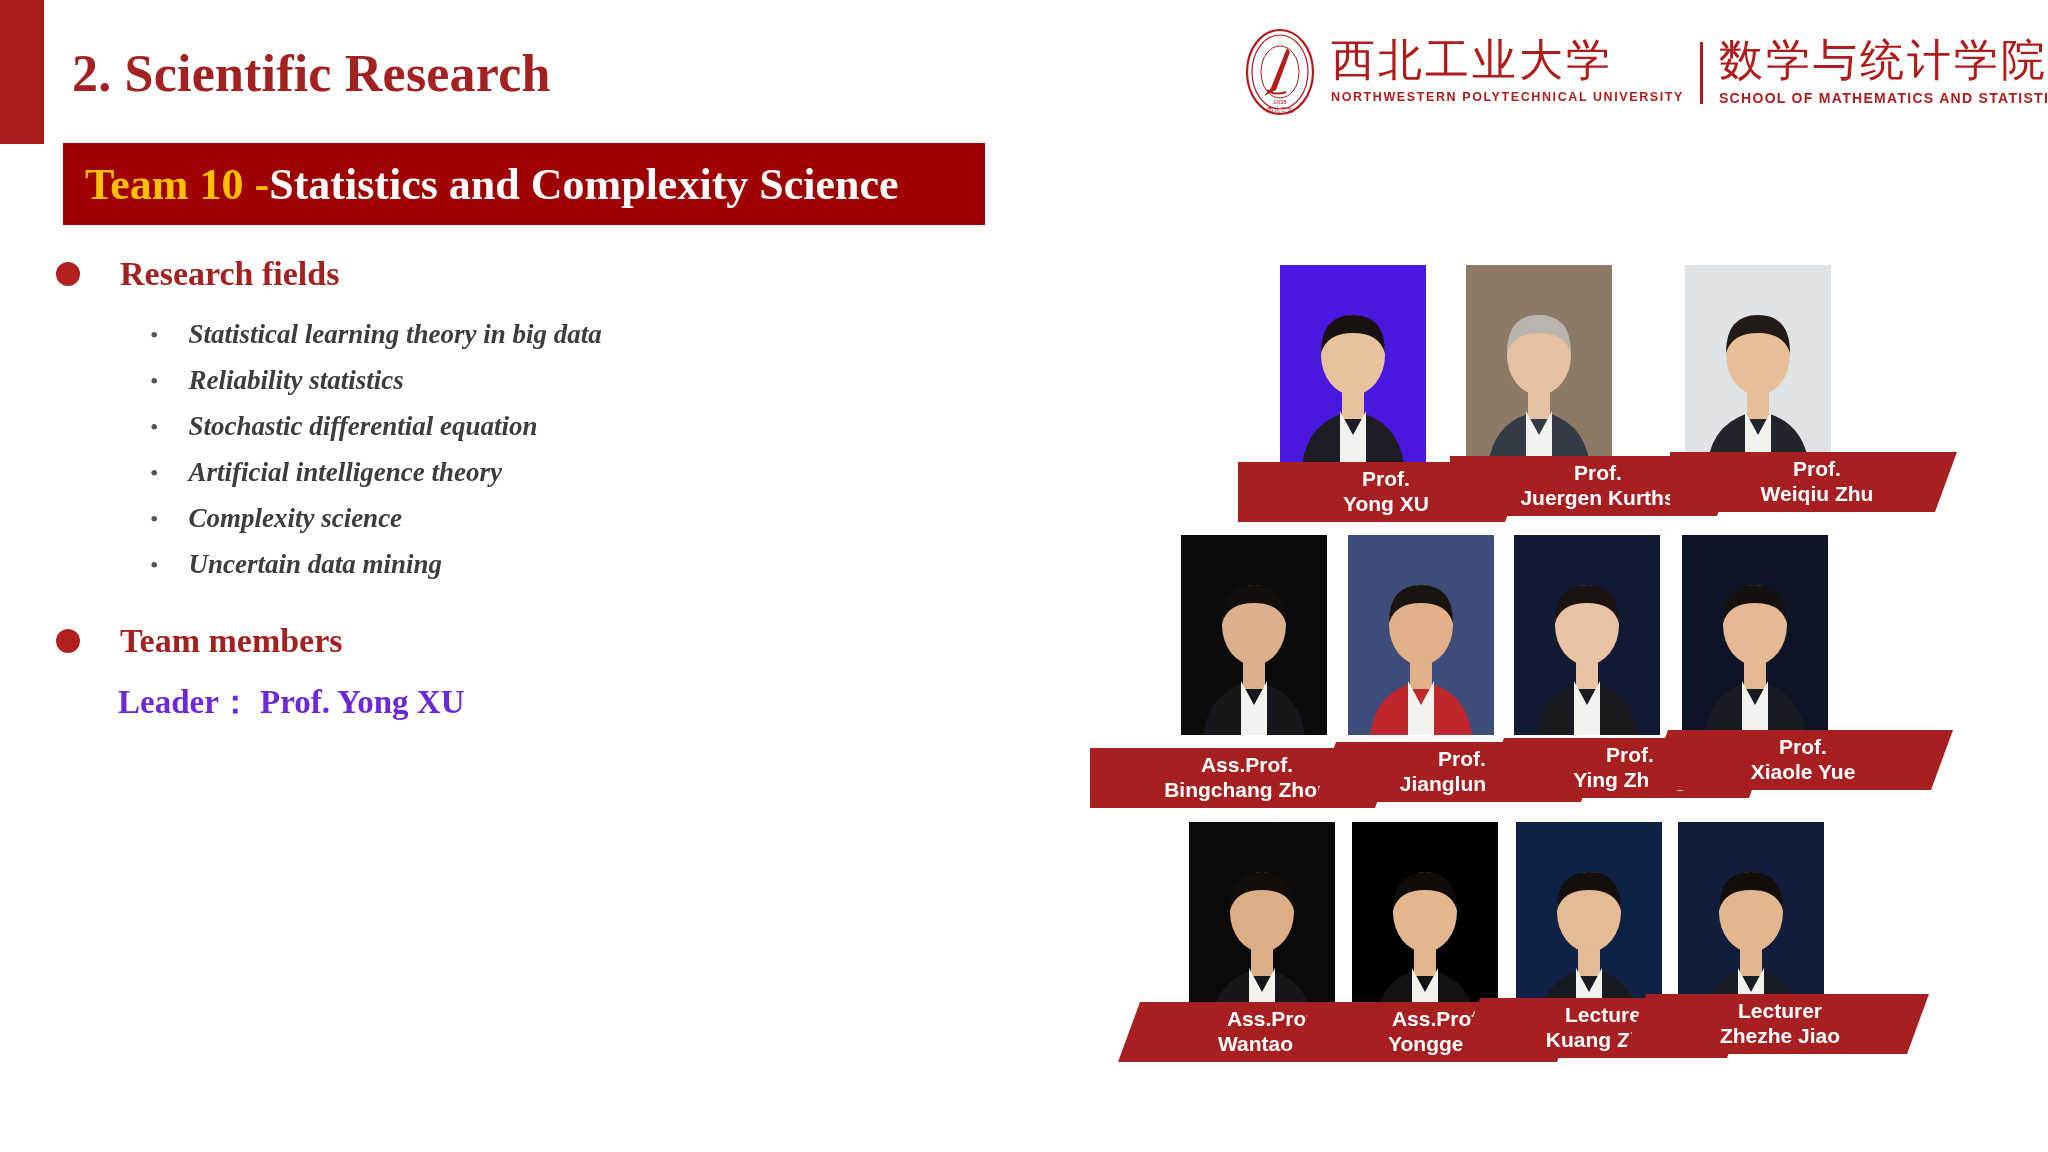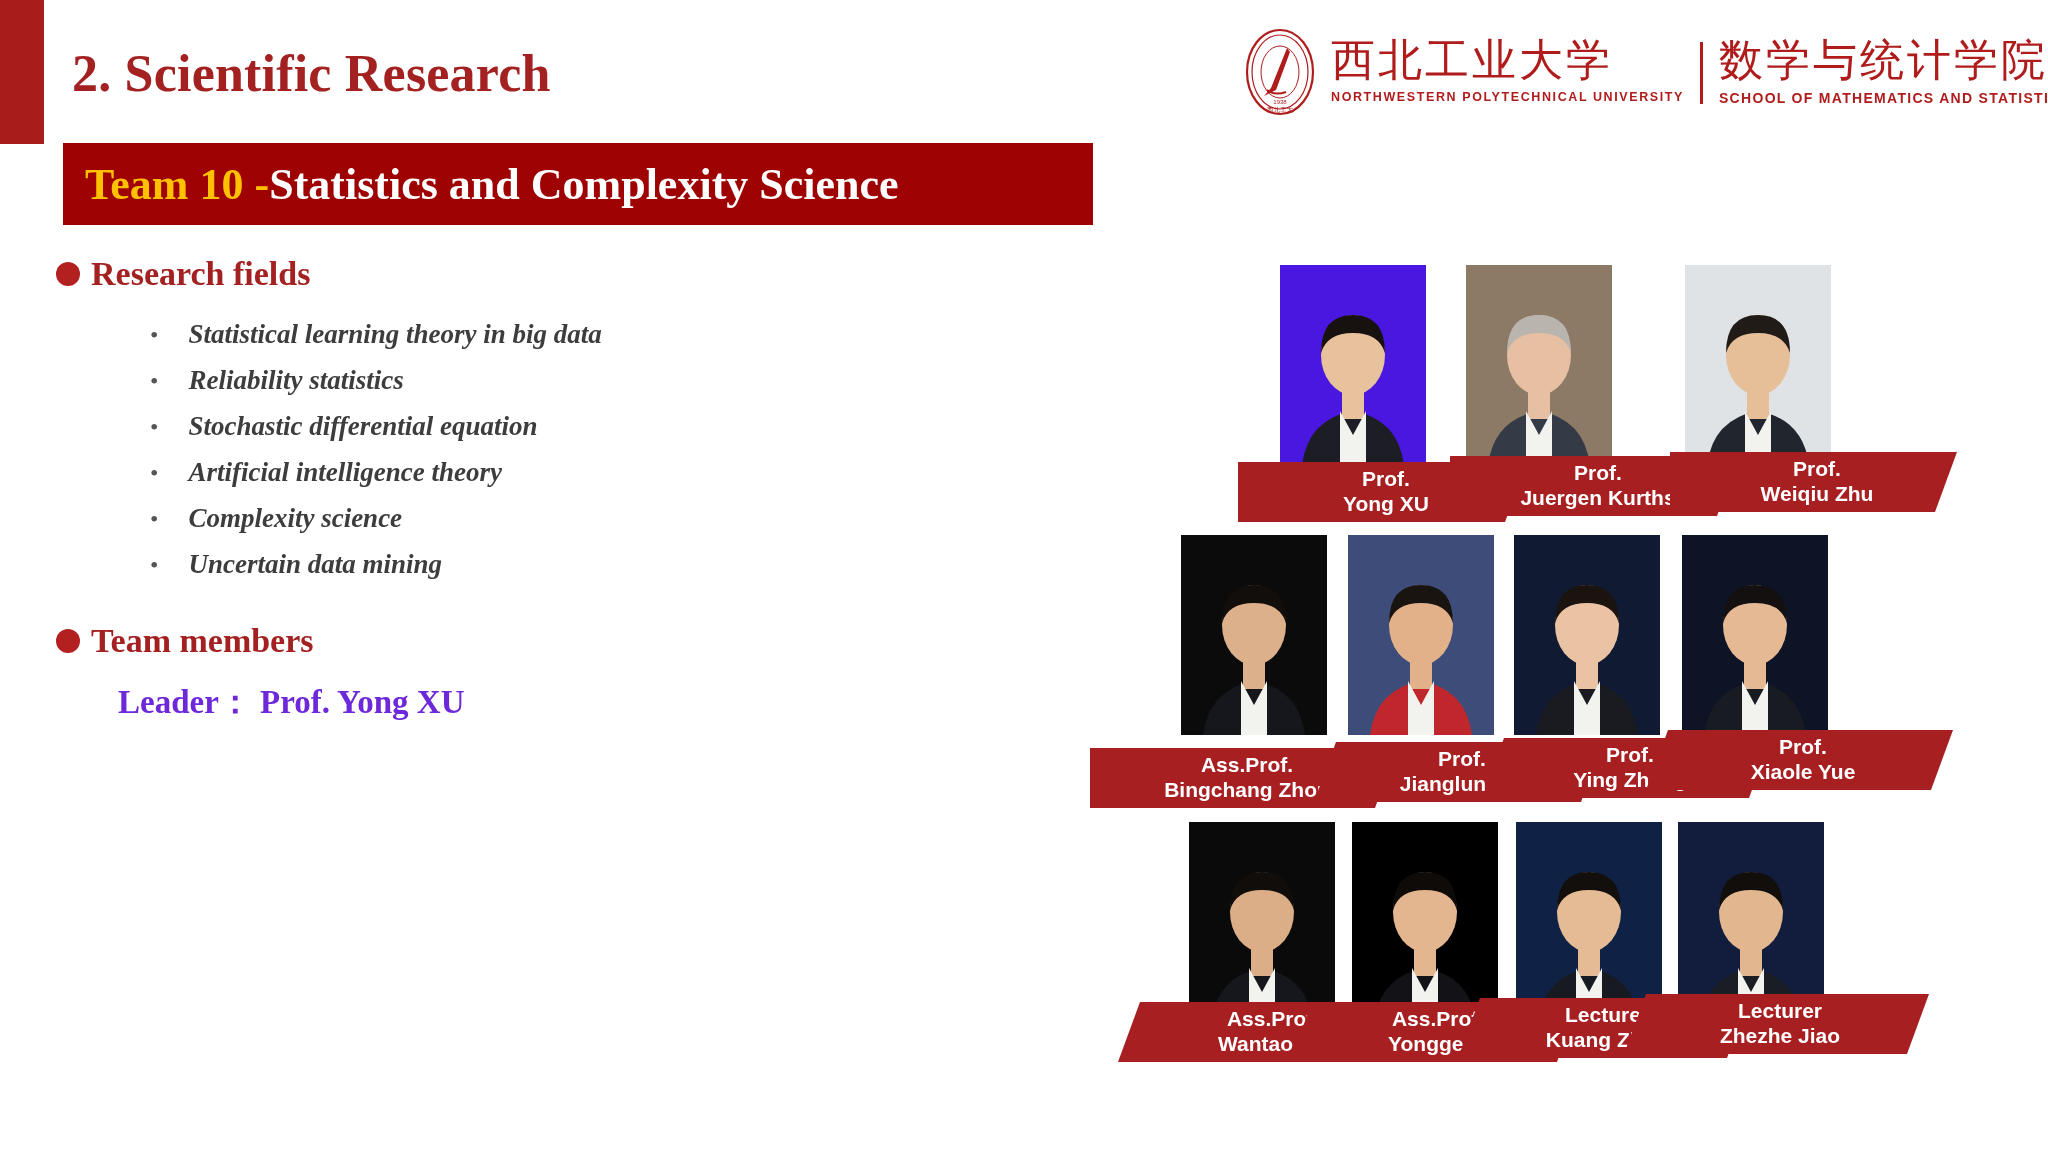--- a/index.html
+++ b/index.html
@@ -22,21 +22,21 @@
     position:absolute;left:72px;top:44px;
     font-size:52px;font-weight:bold;letter-spacing:.2px;
     color:#a42121;
     font-family:"Liberation Serif",serif;
     white-space:nowrap;
   }
 
   
   #team-banner{
     position:absolute;left:63px;top:143px;
-    width:1030px;height:82px;
+    width:922px;height:82px;
     background:#9e0202;
     display:flex;align-items:center;
     padding-left:22px;box-sizing:border-box;
     white-space:nowrap;
   }
   #team-banner .bn{
     font-size:44px;font-weight:bold;
     font-family:"Liberation Serif",serif;
   }
   .bn-gold{color:#ffc000;}
@@ -69,21 +69,21 @@
     letter-spacing:1.3px;white-space:nowrap;margin-top:5px;
   }
   #logo-divider{
     width:3px;height:62px;background:#b01c1c;margin:0 16px;
     align-self:flex-start;margin-top:4px;
   }
 
   
   #content{position:absolute;left:0;top:255px;width:1130px;}
 
-  .lvl1{display:flex;align-items:center;gap:11px;margin-left:56px;}
+  .lvl1{display:flex;align-items:center;gap:40px;margin-left:56px;}
   .dot{
     width:24px;height:24px;border-radius:50%;
     background:#b32020;flex:0 0 auto;
   }
   .lvl1-label{
     font-size:34px;font-weight:bold;color:#a42121;
     font-family:"Liberation Serif",serif;white-space:nowrap;
   }
 
   #para{

